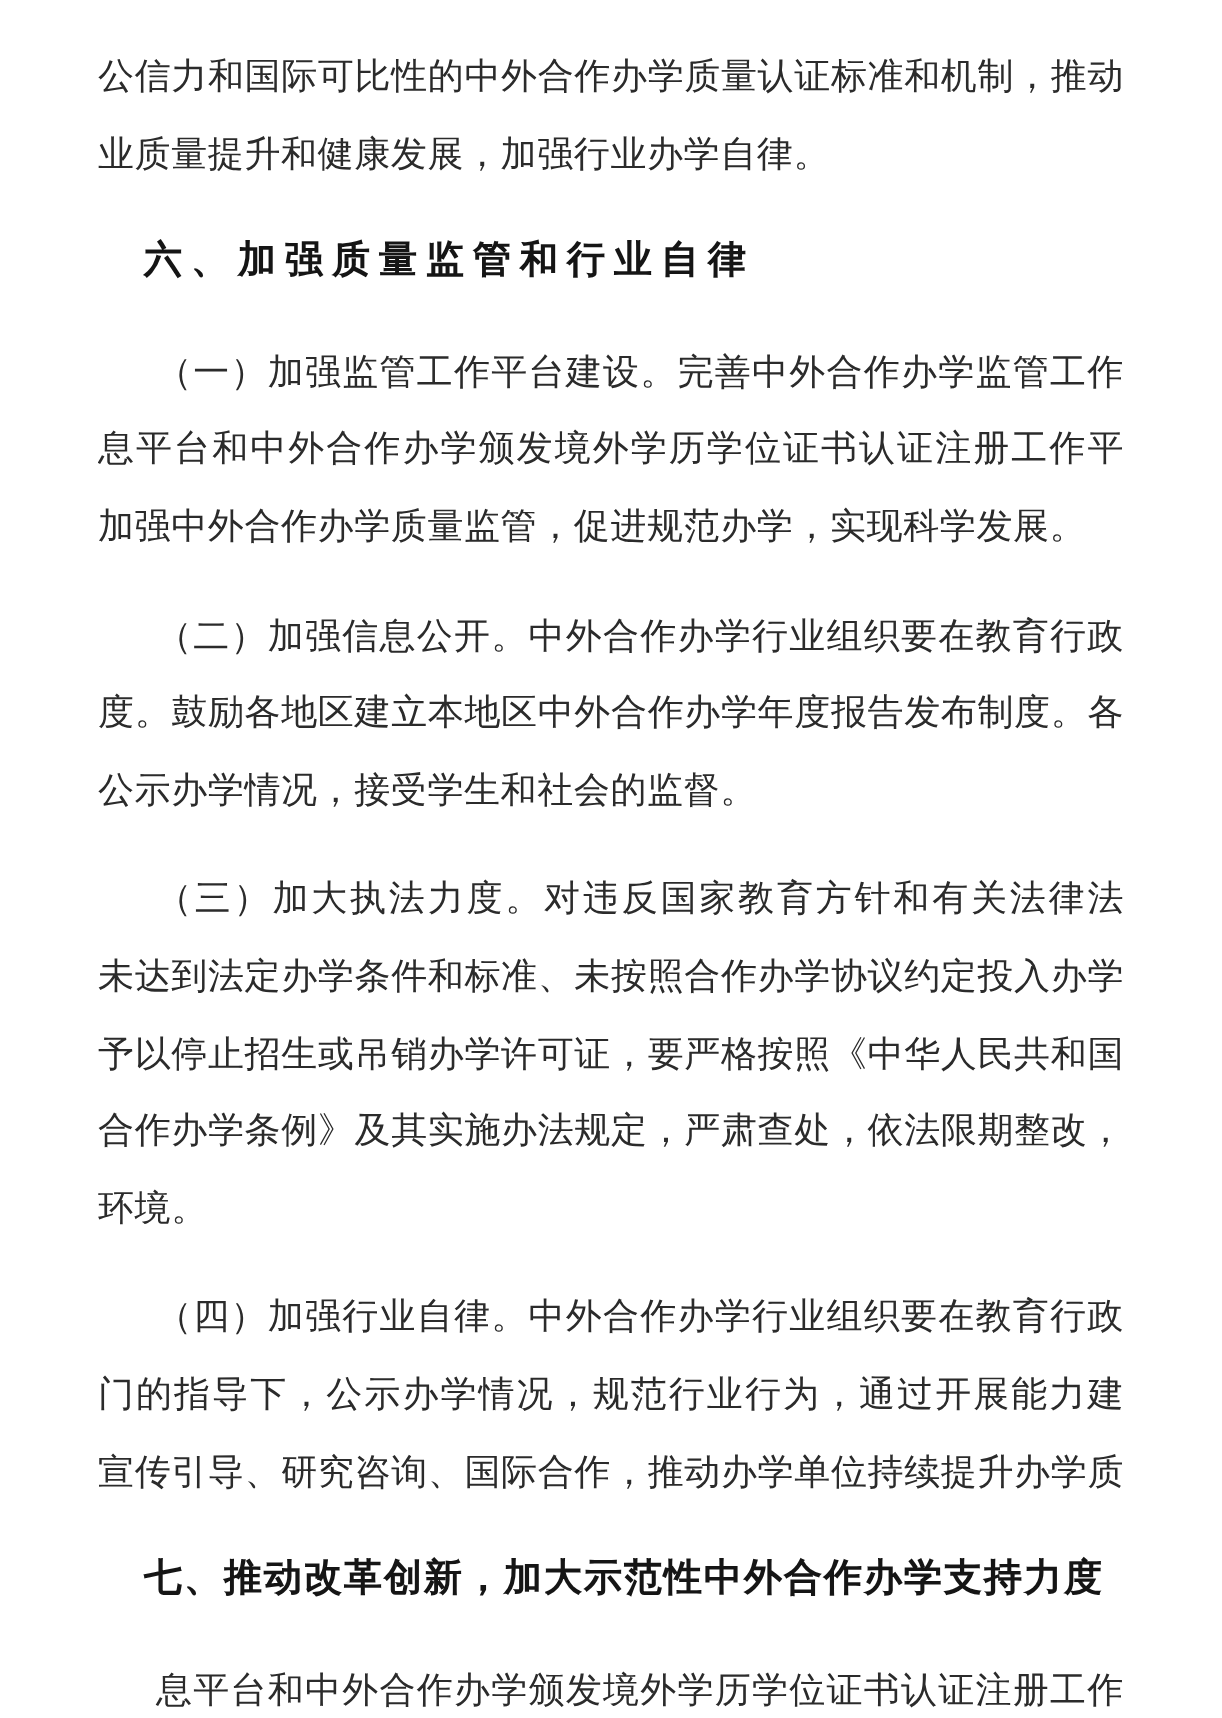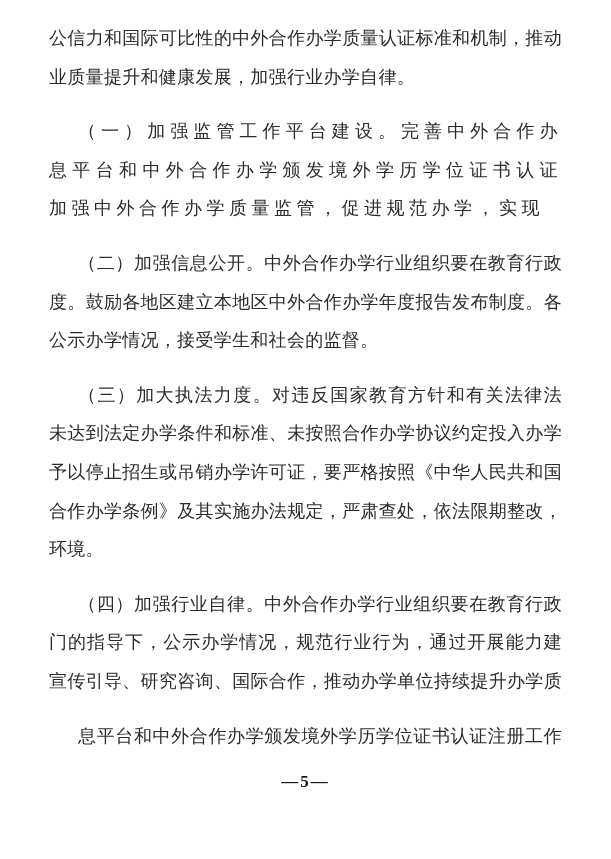--- a/index.html
+++ b/index.html
@@ -66,20 +66,23 @@
 </style>
 </head>
 <body>
 
 <div class="page">
   <div id="doc">
       <div class="block body">
         <div class="line fill">公信力和国际可比性的中外合作办学质量认证标准和机制，推动行</div>
         <div class="line">业质量提升和健康发展，加强行业办学自律。</div>
       </div>
+      <div class="block heading">
+        <div class="line">六、加强质量监管和行业自律</div>
+      </div>
       <div class="block body">
         <div class="line indent fill">（一）加强监管工作平台建设。完善中外合作办学监管工作信</div>
         <div class="line fill">息平台和中外合作办学颁发境外学历学位证书认证注册工作平台，</div>
         <div class="line">加强中外合作办学质量监管，促进规范办学，实现科学发展。</div>
       </div>
       <div class="block body">
         <div class="line indent fill">（二）加强信息公开。中外合作办学行业组织要在教育行政部</div>
         <div class="line fill">度。鼓励各地区建立本地区中外合作办学年度报告发布制度。各高</div>
         <div class="line">公示办学情况，接受学生和社会的监督。</div>
       </div>
@@ -88,20 +91,23 @@
         <div class="line fill">未达到法定办学条件和标准、未按照合作办学协议约定投入办学资</div>
         <div class="line fill">予以停止招生或吊销办学许可证，要严格按照《中华人民共和国中外</div>
         <div class="line fill">合作办学条例》及其实施办法规定，严肃查处，依法限期整改，情</div>
         <div class="line">环境。</div>
       </div>
       <div class="block body">
         <div class="line indent fill">（四）加强行业自律。中外合作办学行业组织要在教育行政部</div>
         <div class="line fill">门的指导下，公示办学情况，规范行业行为，通过开展能力建设、</div>
         <div class="line fill">宣传引导、研究咨询、国际合作，推动办学单位持续提升办学质量。</div>
       </div>
+      <div class="block heading">
+        <div class="line">七、推动改革创新，加大示范性中外合作办学支持力度</div>
+      </div>
       <div class="block body">
         <div class="line indent fill">息平台和中外合作办学颁发境外学历学位证书认证注册工作平台</div>
       </div>
     </div>
   <div class="footer">
     <span class="page-number">—5—</span>
   </div>
 </div>
 
 </body></html>

